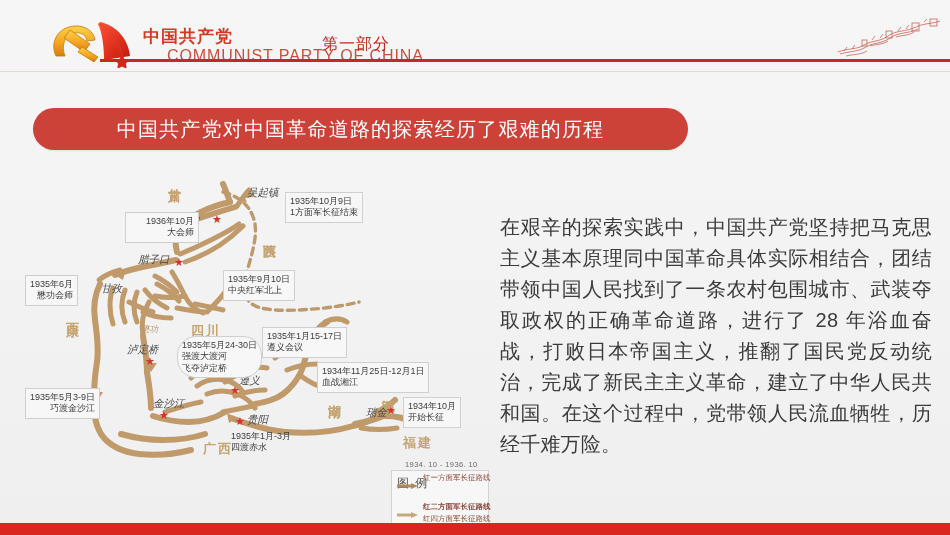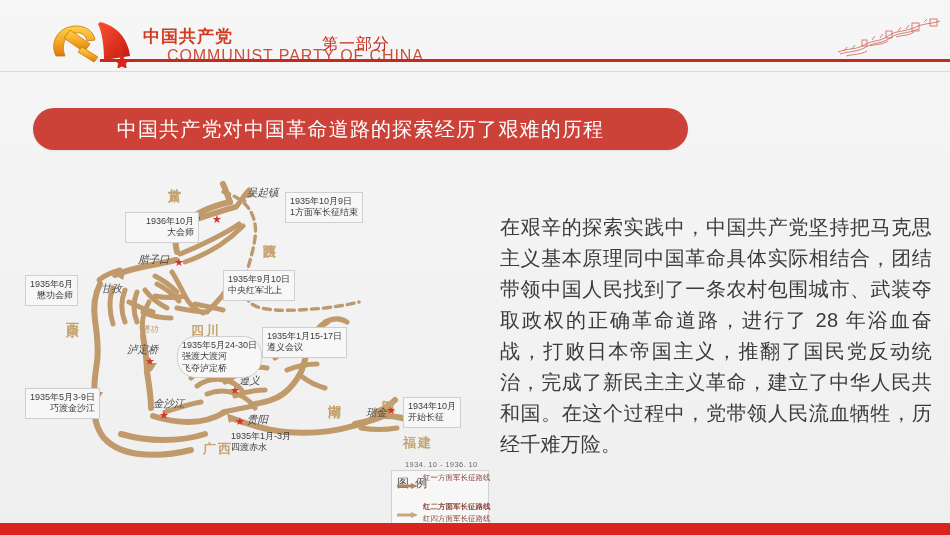--- a/index.html
+++ b/index.html
@@ -406,20 +406,24 @@
       <div>1935年5月24-30日</div>
       <div>强渡大渡河</div>
       <div>飞夺泸定桥</div>
     </div>
 
     <div class="mlabel" style="left:237px; top:155px;">
       <div>1935年1月15-17日</div>
       <div>遵义会议</div>
     </div>
 
+    <div class="mlabel" style="left:292px; top:190px;">
+      <div>1934年11月25日-12月1日</div>
+      <div>血战湘江</div>
+    </div>
 
     <div class="mlabel ralign" style="left:0px; top:216px;">
       <div>1935年5月3-9日</div>
       <div>巧渡金沙江</div>
     </div>
 
     <div class="mlabel" style="left:206px; top:256px; background:transparent; border:none; padding-left:0;">
       <div>1935年1月-3月</div>
       <div>四渡赤水</div>
     </div>

